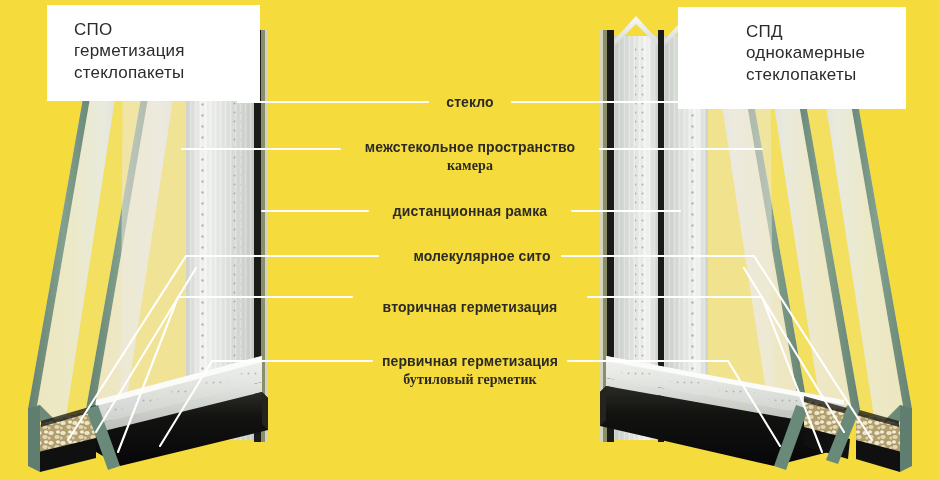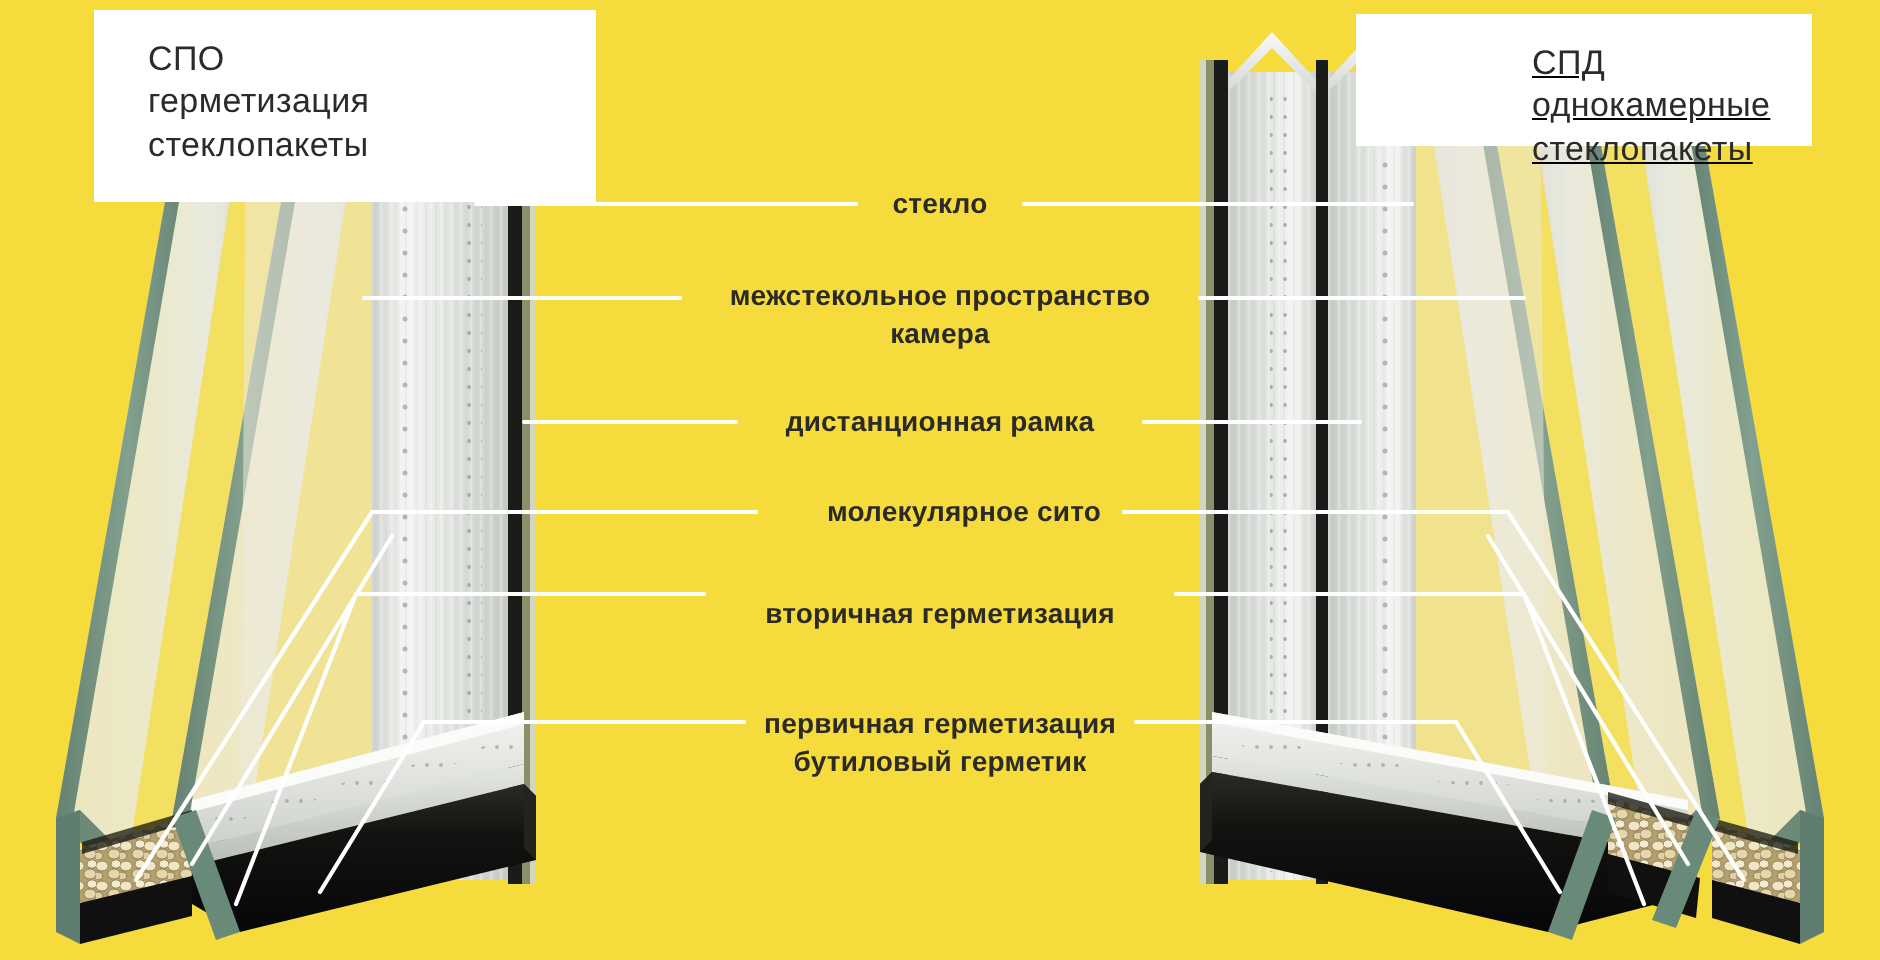--- a/index.html
+++ b/index.html
@@ -19,38 +19,38 @@
     box-sizing:border-box;
   }
   .capbox .ttl{
     font-size:17px;font-weight:400;color:#2b2b2b;line-height:1.25;
     letter-spacing:.2px;
   }
   .capbox .sub{
     font-size:17px;font-weight:400;color:#2b2b2b;line-height:1.26;
     letter-spacing:.2px;
   }
-  #cap-left{left:47px;top:5px;width:251px;height:96px;padding:14px 0 0 27px;}
-  #cap-right{left:678px;top:7px;width:228px;height:66px;padding:14px 0 0 88px;text-decoration:underline;}
+  #cap-left{left:47px;top:5px;width:213px;height:96px;padding:14px 0 0 27px;}
+  #cap-right{left:678px;top:7px;width:228px;height:102px;padding:14px 0 0 68px;}
   #cap-right .ttl,#cap-right .sub{text-align:left;}
 
   
   .callout{
     position:absolute;z-index:40;
     text-align:center;
     color:#2c2a26;
     font-weight:700;
     font-size:14px;
     line-height:1.33;
     letter-spacing:.1px;
     white-space:nowrap;
     transform:translate(-50%,-50%);
     pointer-events:auto;
   }
-  .callout .l2{display:block;}
+  .callout .l2{display:block;font-family:Liberation Serif, serif;}
 </style>
 </head>
 <body>
 
 <div id="stage">
 
   <svg class="svgroot" viewBox="0 0 940 480" preserveAspectRatio="none">
     <defs>
 
       <linearGradient id="glassFaceL" x1="0" y1="0" x2="1" y2="0">

